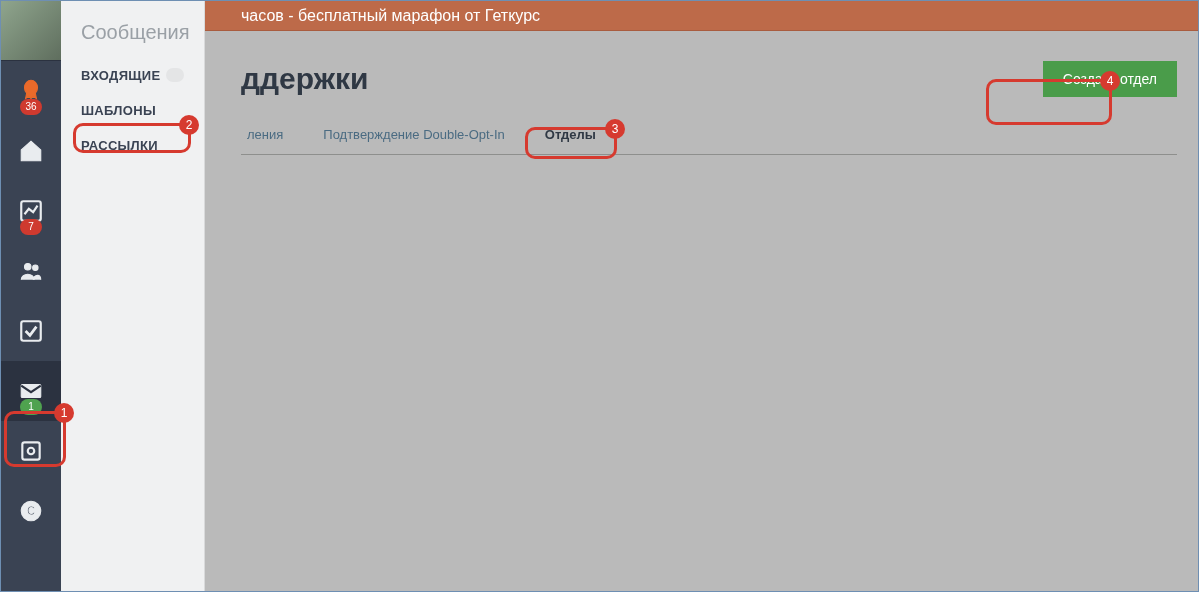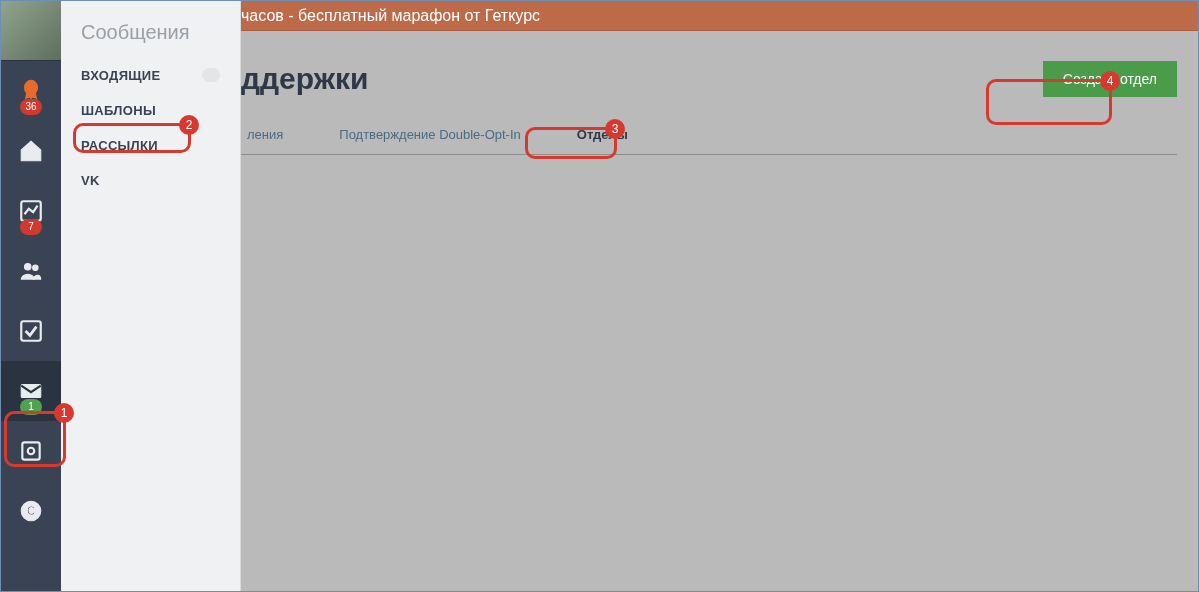--- a/index.html
+++ b/index.html
@@ -33,21 +33,21 @@
   .badge {
     position: absolute; bottom: 6px; left: 50%; transform: translateX(-50%);
     min-width: 22px; height: 16px; border-radius: 8px; font-size: 10px; line-height: 16px;
     text-align: center; color: #fff; padding: 0 5px;
   }
   .badge.red { background: #cf3a2f; }
   .badge.green { background: #4fa24f; }
 
   
   .flyout {
-    position: absolute; top: 0; left: 60px; width: 180px; height: 100%;
+    position: absolute; top: 0; left: 60px; width: 144px; height: 100%;
     background: #f0f1f2; border-right: 1px solid #d9dadb;
     padding: 14px 0 0 0;
   }
   .flyout h3 {
     color: #9aa0a6; font-size: 20px; font-weight: 400; padding: 6px 20px 14px 20px;
   }
   .flyout ul { list-style: none; }
   .flyout li {
     padding: 10px 20px; font-size: 13px; font-weight: 700; color: #3a4353; letter-spacing: .3px;
     cursor: pointer; display: flex; align-items: flex-start; justify-content: space-between;
@@ -66,21 +66,21 @@
   .page-header {
     display: flex; align-items: center; justify-content: space-between;
     margin-bottom: 20px; margin-left: 150px; 
   }
   .page-title { font-size: 30px; font-weight: 700; color: #2f3844; }
   .btn-create {
     background: #4a9c4a; color: #fff; font-size: 14px; padding: 10px 20px; border: none; cursor: pointer;
   }
 
   .tabs {
-    display: flex; gap: 44px; border-bottom: 1px solid #8e8f8d;
+    display: flex; gap: 28px; border-bottom: 1px solid #8e8f8d;
     margin-left: 150px; padding-bottom: 0;
   }
   .tab {
     font-size: 13px; color: #4a6b82; padding: 10px 6px 12px 6px; cursor: pointer;
   }
   .tab.active { color: #2f3844; font-weight: 700; }
 
   
   .flyout, .rail { z-index: 5; }
   .banner { z-index: 3; }
@@ -118,23 +118,20 @@
     <li>
       <span>ВХОДЯЩИЕ</span>
       <span class="inbox-badge">-</span>
     </li>
     <li>
       <span>ШАБЛОНЫ</span>
     </li>
     <li>
       <span>РАССЫЛКИ</span>
     </li>
-    <li>
-      <span>VK</span>
-    </li>
   </ul>
 </div>
 
 <div class="rail">
   <div class="avatar"></div>
 
   <div class="rail-item orange">
     <svg viewBox="0 0 24 24">
         <path d="M12 2c3 0 6 3 6 7 0 2-1 4-2 5l1 5-3-2-2 2-2-2-3 2 1-5c-1-1-2-3-2-5 0-4 3-7 6-7z"></path>
       </svg>

